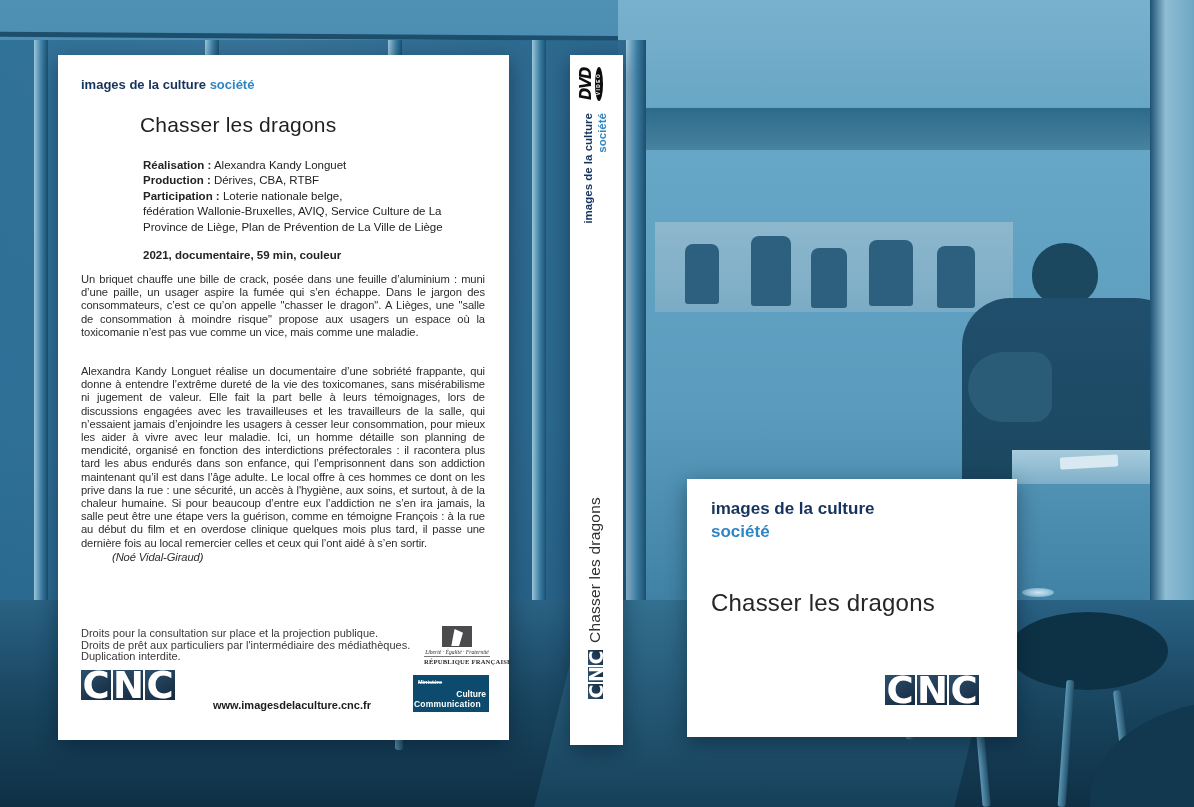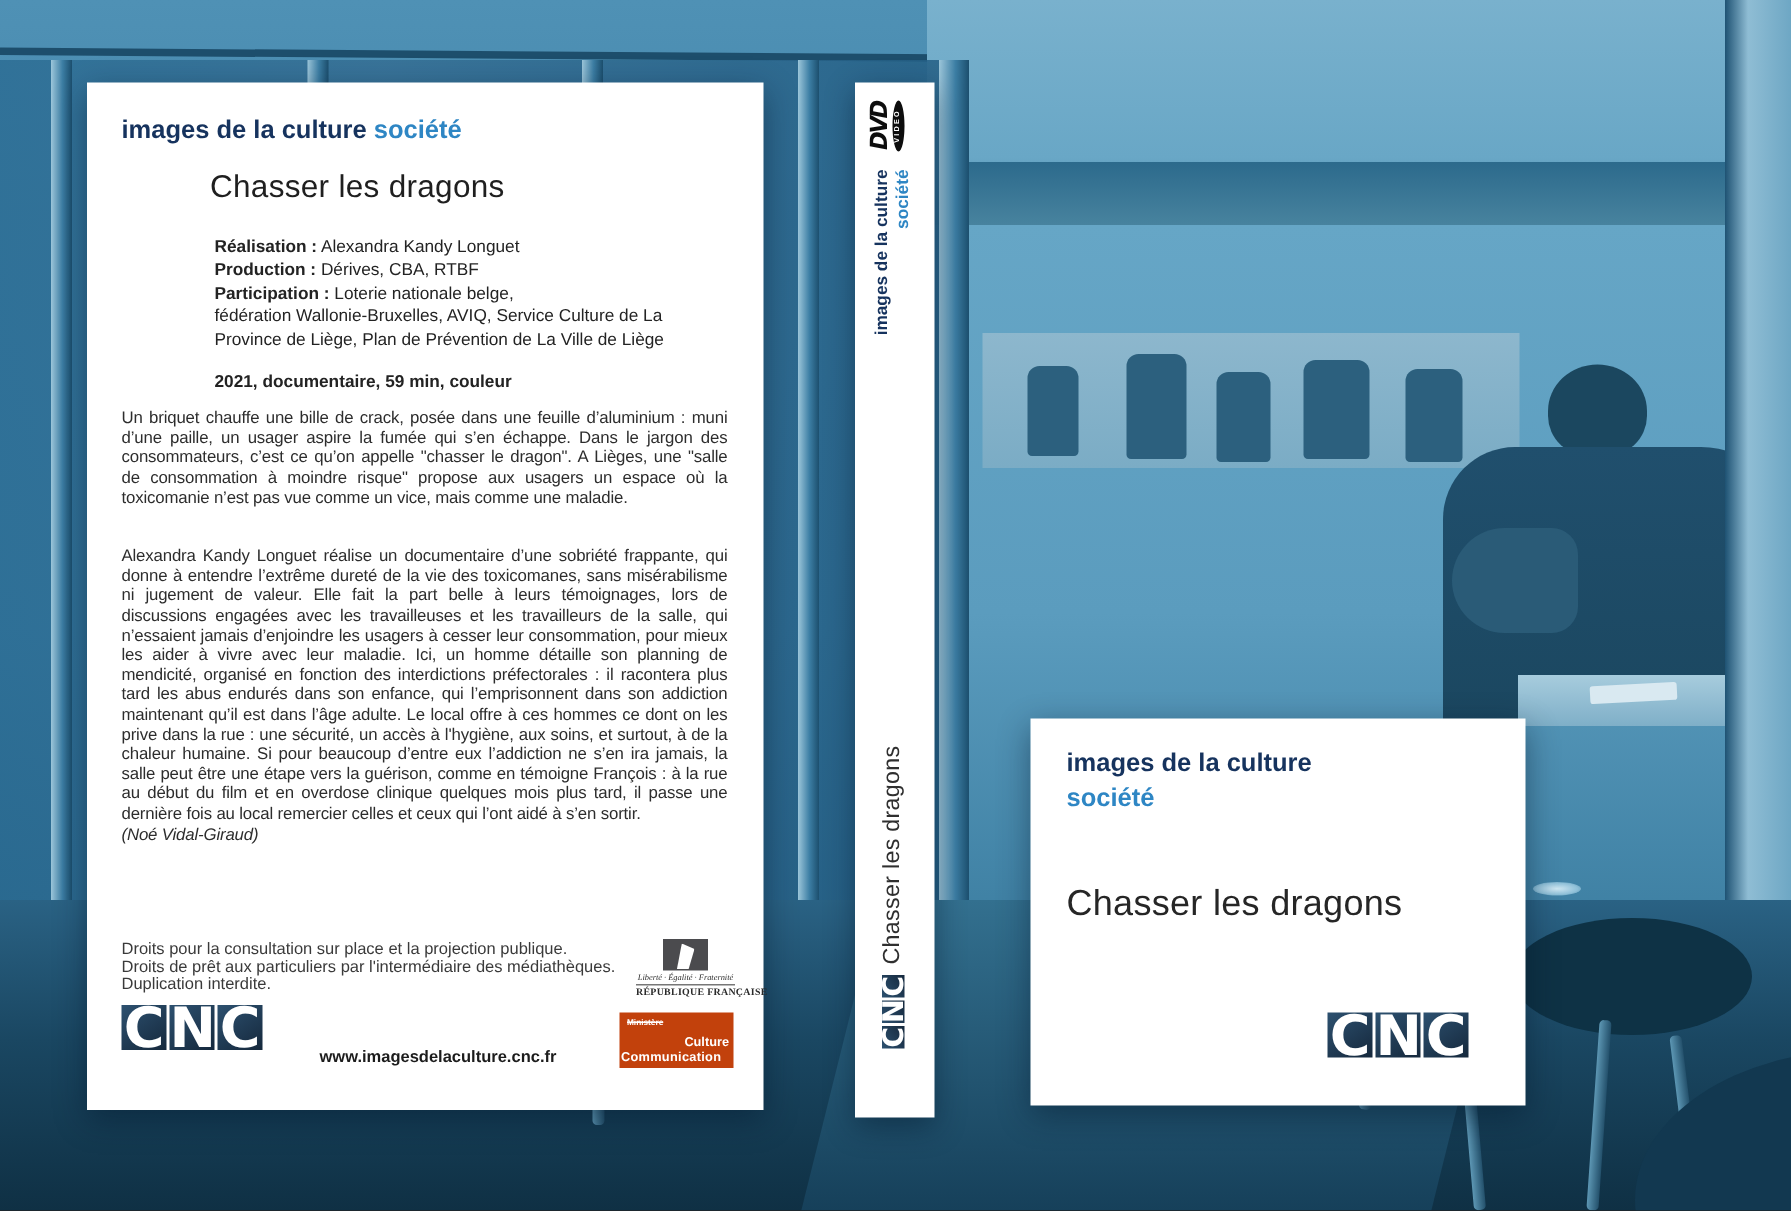--- a/index.html
+++ b/index.html
@@ -31,46 +31,46 @@
   .bg-stool-seat{left:1008px;top:612px;width:160px;height:78px;background:#0e3245;border-radius:50%;}
   .bg-roundtable{left:1090px;top:700px;width:300px;height:200px;background:#123850;border-radius:50%;}
   .bg-leg{width:8px;background:linear-gradient(90deg,#5d97b4,#23506b);border-radius:3px;}
   .bg-light{background:radial-gradient(ellipse at center,#cfe7f2 0%,#8fc0d8 60%,rgba(143,192,216,0) 100%);border-radius:50%;}
   
   .panel{background:#fff;box-shadow:0 6px 20px rgba(0,20,40,.45);}
   #back-cover{left:58px;top:55px;width:451px;height:685px;}
   #spine{left:570px;top:55px;width:53px;height:690px;}
   #front-cover{left:687px;top:479px;width:330px;height:258px;}
   
-  .bc-header{left:23px;top:22px;font-size:17px;font-weight:700;color:#16335e;}
+  .bc-header{left:23px;top:22px;font-size:13px;font-weight:700;color:#16335e;}
   .bc-header .cat{color:#2e86c4;}
   .bc-title{left:82px;top:58px;font-size:21px;color:#1f1f1f;letter-spacing:.2px;}
   .bc-credits{left:85px;top:103px;width:342px;font-size:11.5px;line-height:15.4px;color:#232323;}
   .bc-credits b{font-weight:700;}
   .bc-meta{left:85px;top:194px;font-size:11.5px;font-weight:700;color:#232323;}
   .bc-body{left:23px;width:404px;font-size:11.2px;line-height:13.2px;letter-spacing:-.1px;color:#2d2d2d;text-align:justify;}
   #bc-p1{top:218px;}
   #bc-p2{top:310px;}
-  .bc-author{font-style:italic;text-align:left;margin-top:1px;}
+  .bc-author{font-style:italic;text-align:left;margin-top:1px;margin-left:31px;}
   .bc-rights{left:23px;top:573px;font-size:11px;line-height:11.6px;color:#3a3a3a;}
   .bc-site{left:155px;top:644px;font-size:11px;font-weight:700;color:#1c1c1c;text-align:center;}
   
   .cnc{display:flex;gap:2px;}
   .cnc .sq{width:30px;height:30px;overflow:hidden;background:linear-gradient(145deg,#2d5170,#15283c);
     color:#fff;font-weight:700;font-family:"DejaVu Sans",sans-serif;font-size:37px;line-height:31px;text-align:center;}
   .cnc.small .sq{width:15px;height:15px;font-size:19px;line-height:16px;}
   #bc-cnc{left:23px;top:615px;}
   #fc-cnc{left:198px;top:196px;}
   
   .bc-rf{left:366px;top:571px;width:66px;text-align:center;color:#2b2b2b;}
   .rf-block{margin:0 auto;width:30px;height:21px;background:#4b4b4e;position:relative;overflow:hidden;}
   .rf-face{position:absolute;left:8px;top:3px;width:13px;height:17px;background:#fff;clip-path:polygon(10% 100%,35% 0,100% 22%,70% 100%);}
   .rf-motto{font-family:"Liberation Serif",serif;font-style:italic;font-size:5.6px;margin-top:2px;border-bottom:1px solid #777;padding-bottom:1px;white-space:nowrap;}
   .rf-name{font-family:"Liberation Serif",serif;font-size:6.6px;font-weight:700;letter-spacing:.2px;margin-top:1px;white-space:nowrap;}
-  .bc-ministry{left:355px;top:620px;width:76px;height:37px;background:#c2410c;color:#fff;overflow:hidden;}
+  .bc-ministry{left:355px;top:620px;width:76px;height:37px;background:#0c4a6e;color:#fff;overflow:hidden;}
   .min-top{position:absolute;left:5px;top:4px;font-size:5.5px;font-weight:700;text-decoration:line-through;}
   .min-l1{position:absolute;right:3px;top:14px;font-size:8.5px;font-weight:700;}
   .min-l2{position:absolute;left:1px;bottom:3px;font-size:8.5px;font-weight:700;letter-spacing:.2px;}
   
   .spine-inner{position:absolute;left:0;top:690px;width:690px;height:53px;transform-origin:0 0;transform:rotate(-90deg);}
   #sp-cnc{left:46px;top:18px;}
   .sp-title{left:102px;top:16px;font-size:15.5px;color:#2f2f2f;letter-spacing:.2px;white-space:nowrap;}
   .sp-collection{left:498px;top:12px;width:134px;text-align:right;font-size:11.5px;font-weight:700;line-height:13.5px;}
   .sp-collection .row1{color:#16335e;}
   .sp-collection .row2{color:#2e86c4;}

